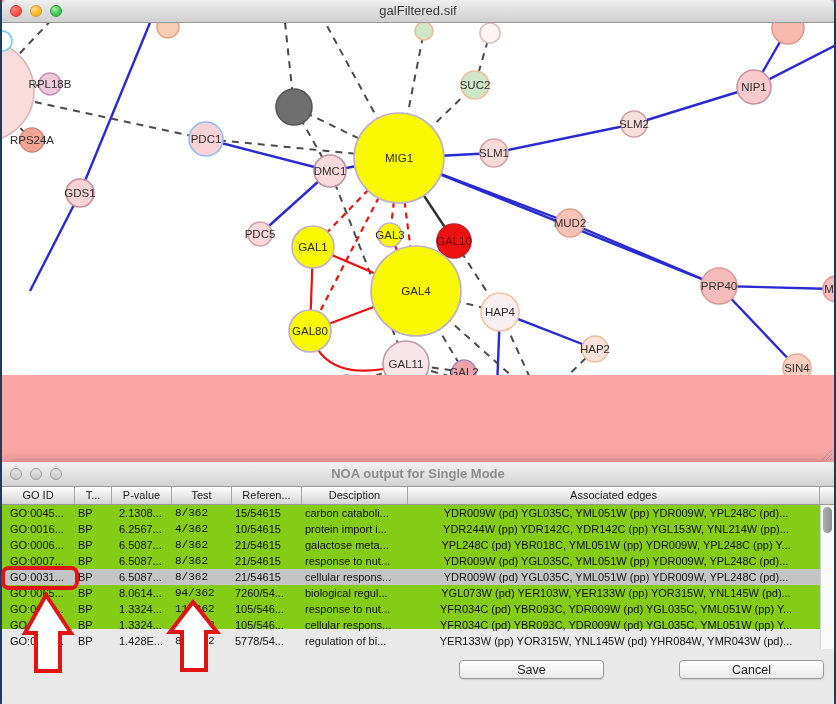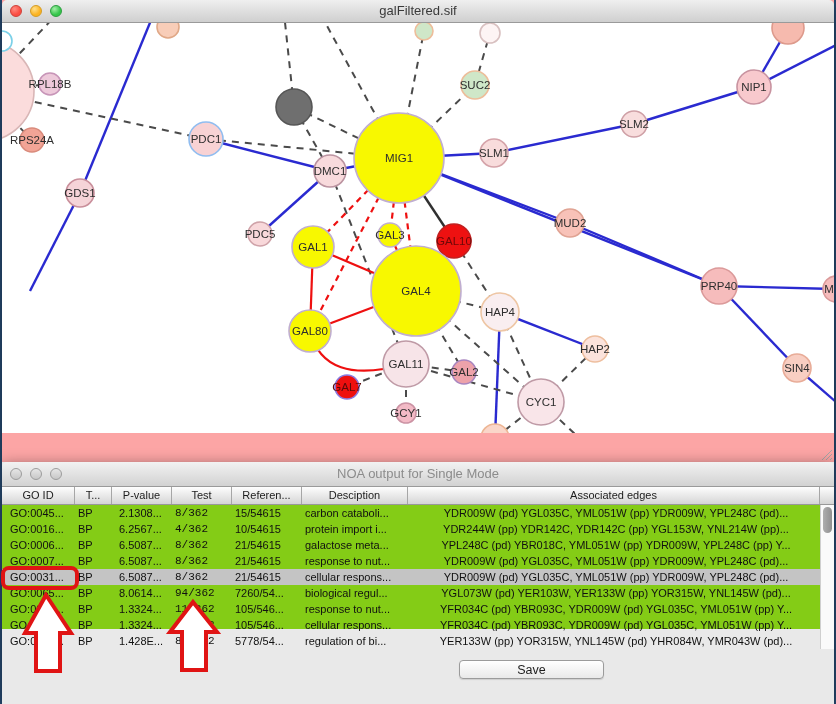--- a/index.html
+++ b/index.html
@@ -12,26 +12,26 @@
     text-align:center;font-size:13px;color:#3a3a3a;}
   .lights{position:absolute;left:8px;top:5px;display:flex;gap:8px;}
   .light{width:12px;height:12px;border-radius:50%;box-sizing:border-box;}
   .l-red{background:radial-gradient(circle at 35% 30%,#ff8a80,#fb4d43 60%);border:1px solid #cf3f38;}
   .l-yellow{background:radial-gradient(circle at 35% 30%,#ffe08a,#fcb321 60%);border:1px solid #d59c22;}
   .l-green{background:radial-gradient(circle at 35% 30%,#a4eea8,#35c64b 60%);border:1px solid #2b9e3e;}
   .l-gray{background:linear-gradient(#e6e6e6,#c7c7c7);border:1px solid #9c9c9c;}
   
   #net-window{top:0;height:462px;}
   #net-window .titlebar{height:22px;}
-  #net-canvas{position:absolute;left:0;top:23px;width:832px;height:410px;background:#ffffff;overflow:hidden;text-align:right;}
+  #net-canvas{position:absolute;left:0;top:23px;width:832px;height:352px;background:#ffffff;overflow:hidden;text-align:right;}
   #grip{position:absolute;right:1px;bottom:1px;}
   
   #noa-window{top:462px;height:242px;background:#e9e9e9;}
   #noa-window .titlebar{height:24px;background:linear-gradient(#f2f2f2,#d2d2d2);}
-  #noa-window .titlebar .title{line-height:24px;color:#8c8c8c;}
+  #noa-window .titlebar .title{line-height:24px;color:#8c8c8c;font-weight:bold;}
   #noa-window .lights{top:6px;}
   #table-header{position:absolute;top:25px;left:0;width:832px;height:18px;
     display:grid;grid-template-columns:73px 37px 60px 60px 70px 106px 412px 1fr;
     background:linear-gradient(#fefefe,#d5d5d5);border-bottom:1px solid #989898;box-sizing:border-box;}
   .hcell{font-size:11px;line-height:17px;color:#1c1c1c;text-align:center;
     border-right:1px solid #a6a6a6;overflow:hidden;white-space:nowrap;}
   .hcell:last-child{border-right:none;}
   #table-body{position:absolute;top:43px;left:0;width:818px;height:124px;background:#84cc16;}
   .trow{display:grid;grid-template-columns:73px 37px 60px 60px 70px 106px auto;
     height:16px;font-size:11px;line-height:16px;color:#111;}
@@ -297,20 +297,21 @@
         <div class="tcell">5778/54...</div>
         <div class="tcell">regulation of bi...</div>
         <div class="tcell">YER133W (pp) YOR315W, YNL145W (pd) YHR084W, YMR043W (pd)...</div>
       </div>
     </div>
   <div id="vscroll">
     <div id="vthumb"></div>
   </div>
   <div id="button-bar">
     <button class="mac-btn" id="save-btn">Save</button>
+    <button class="mac-btn" id="cancel-btn">Cancel</button>
   </div>
 </div>
 
 <svg id="annotations" viewBox="0 460 836 244">
   <rect x="3" y="568" width="74" height="20" rx="6" fill="none" stroke="#e01414" stroke-width="4"></rect>
   <path d="M46,595 L25,633 L36,633 L36,671 L60,671 L60,633 L71,633 Z" fill="#ffffff" stroke="#e01414" stroke-width="4" stroke-linejoin="miter"></path>
   <path d="M193,602 L170,632 L182,632 L182,670 L206,670 L206,632 L217,632 Z" fill="#ffffff" stroke="#e01414" stroke-width="4" stroke-linejoin="miter"></path>
 </svg>
 
 </body></html>

